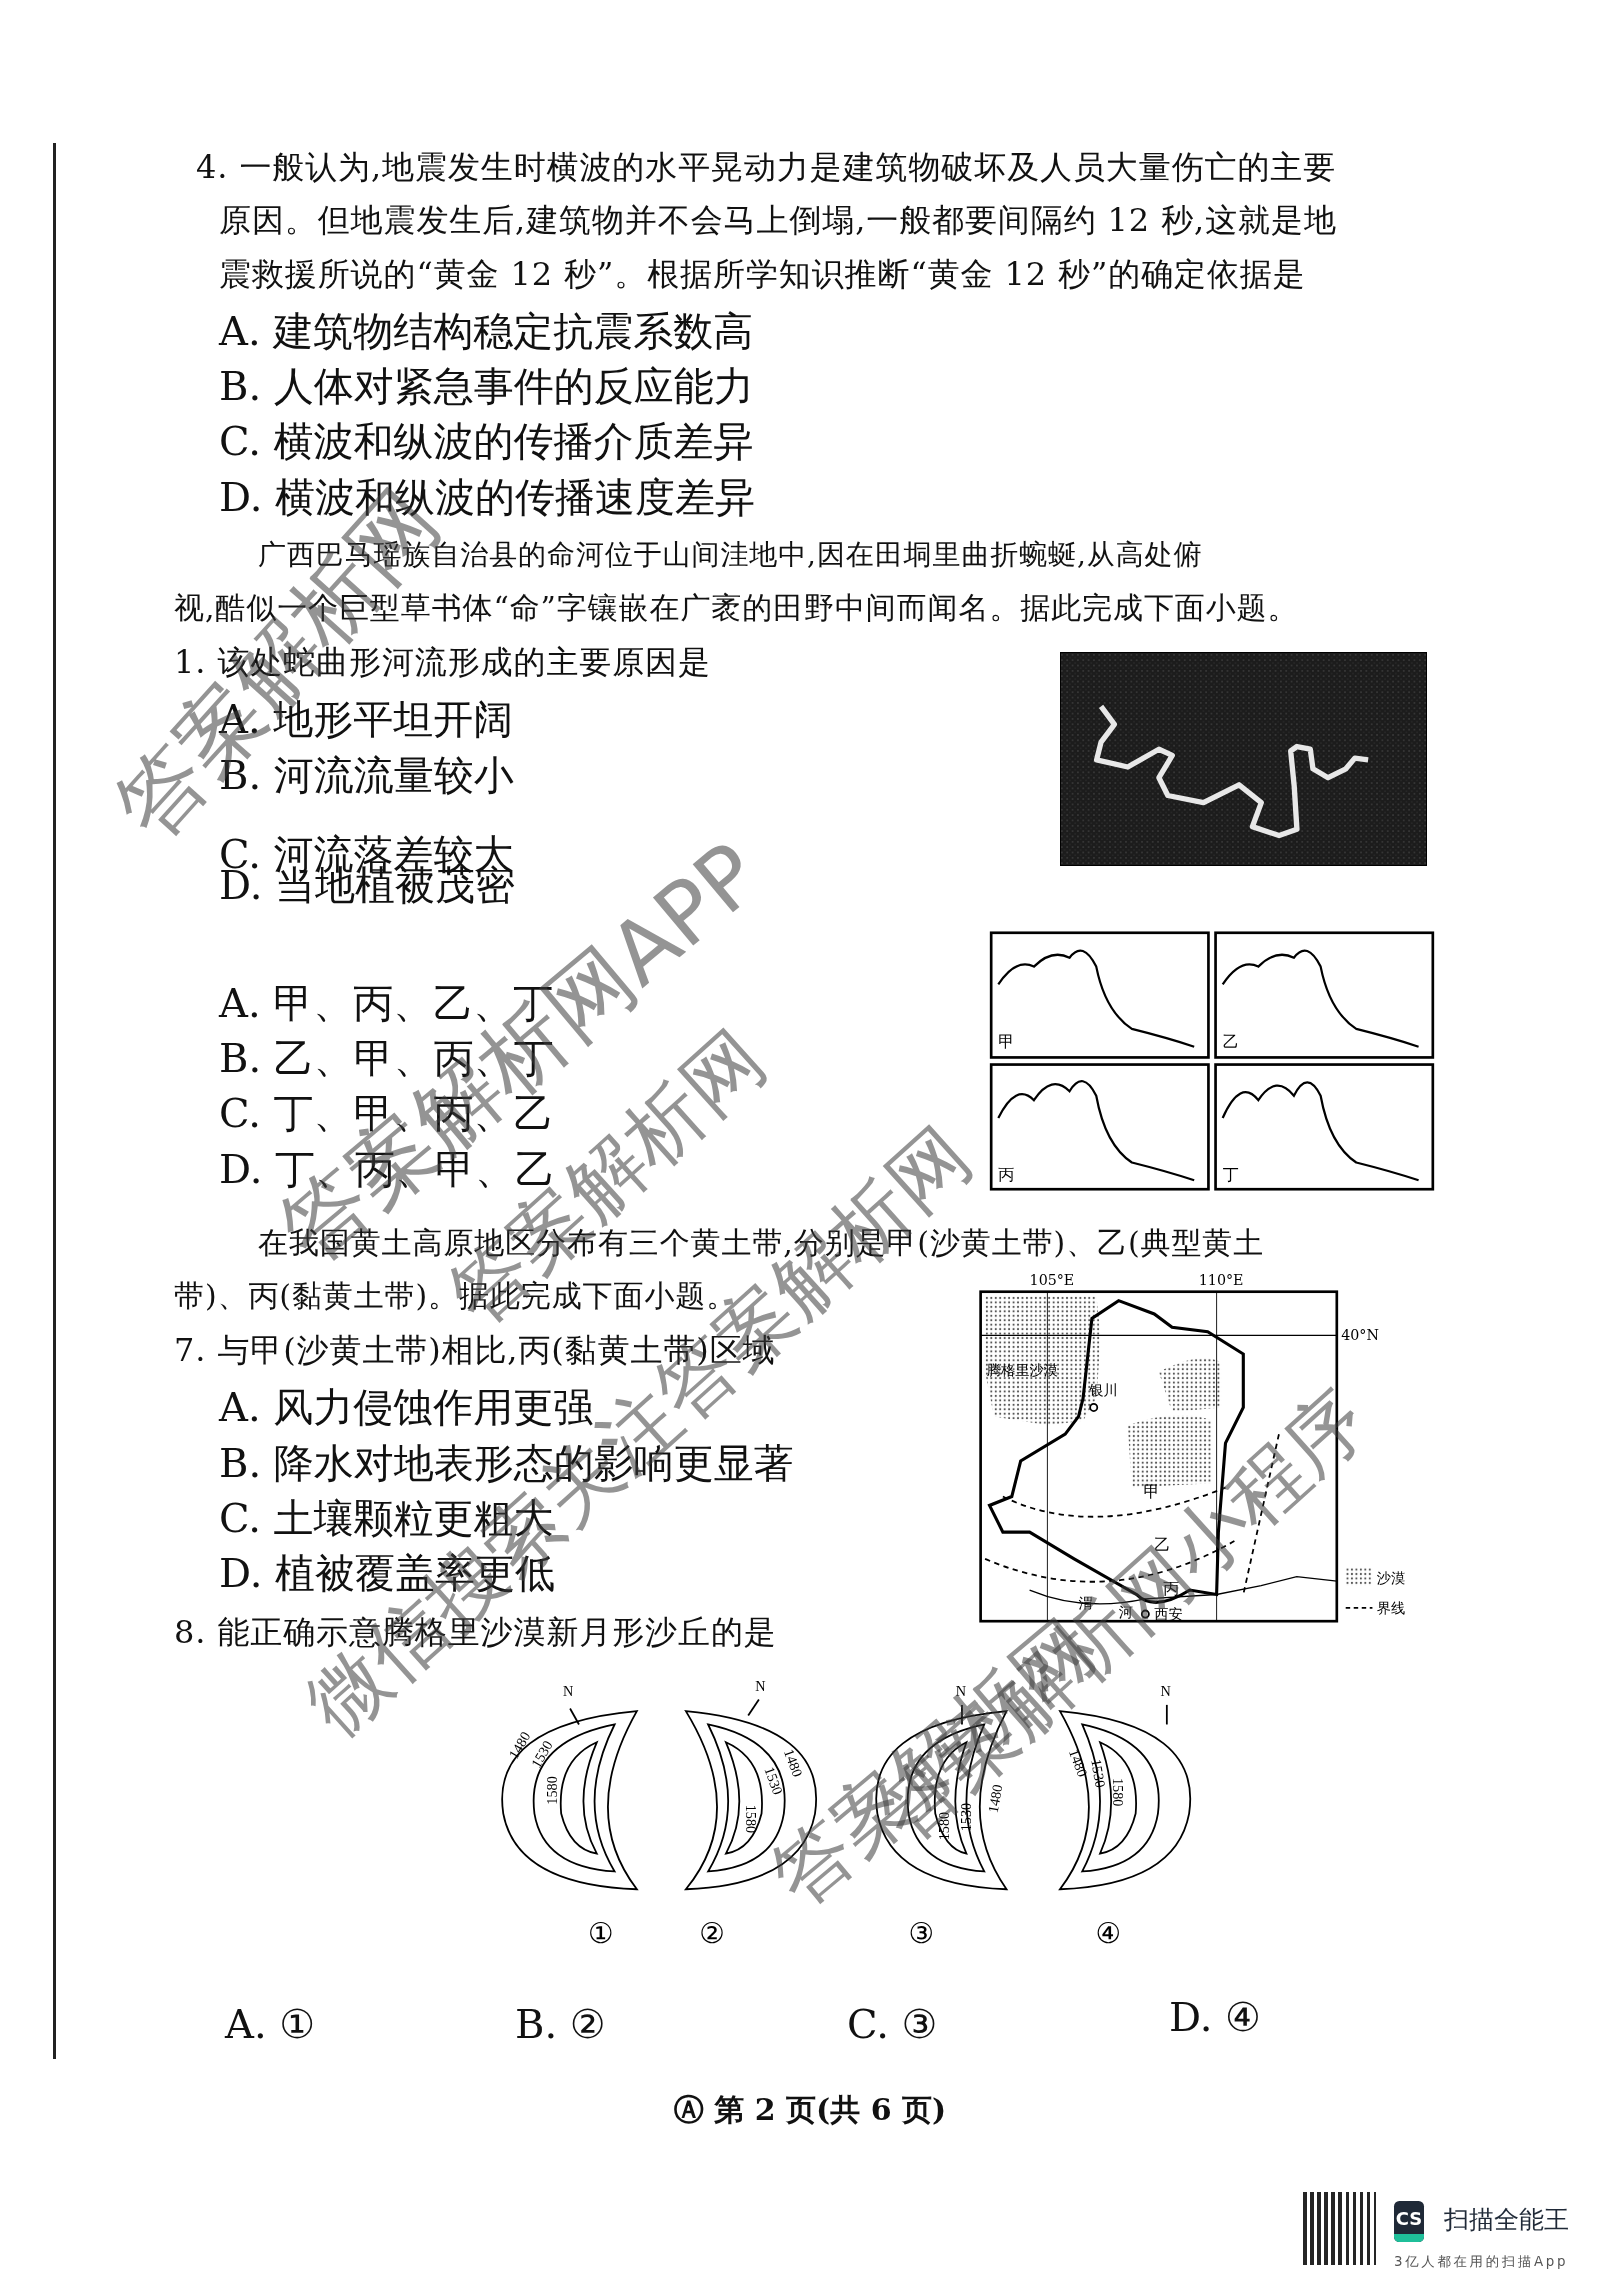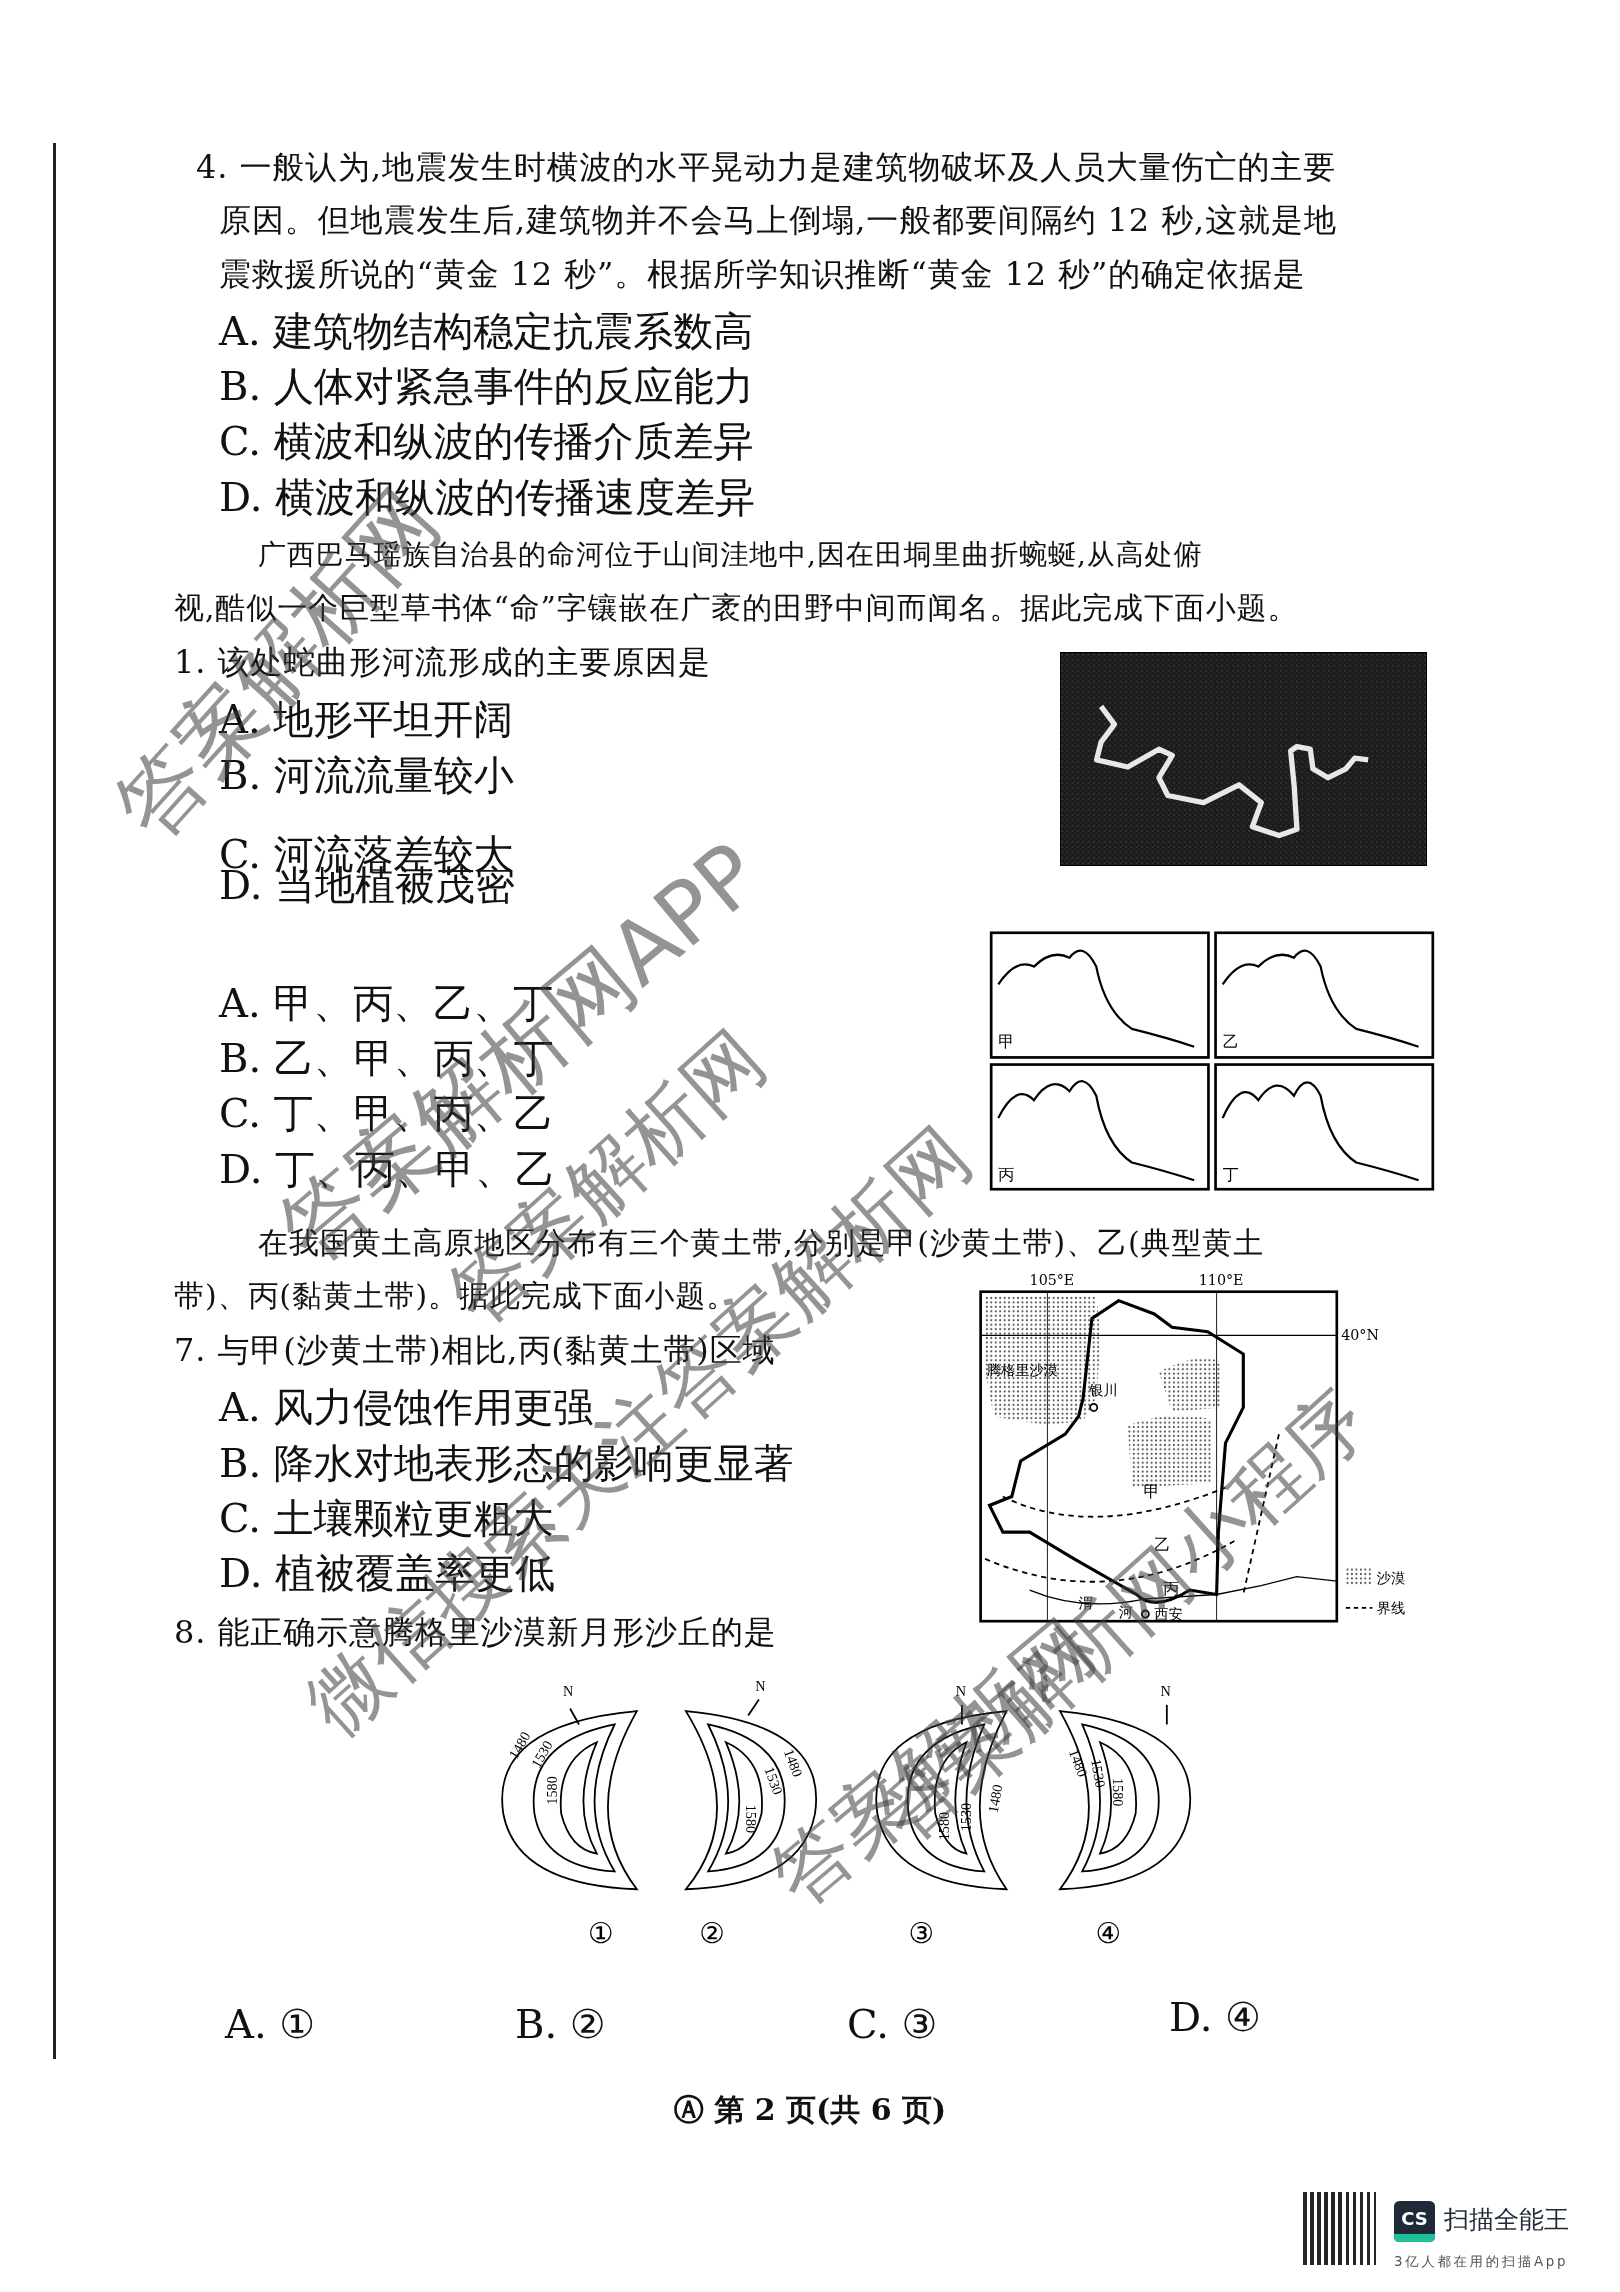--- a/index.html
+++ b/index.html
@@ -10,21 +10,21 @@
   .line { position: absolute; font-size: 32px; line-height: 39px; white-space: nowrap; letter-spacing: 0.9px; }
   .opt { position: absolute; font-size: 40px; line-height: 39px; white-space: nowrap; }
   .figure { position: absolute; }
   .photo { position: absolute; left: 1060px; top: 652px; width: 365px; height: 212px; background: #1a1a1a; border: 1.8px solid #000; overflow: hidden; }
   .footer { position: absolute; left: 0; width: 1620px; top: 2090px; text-align: center; font-size: 30px; font-weight: bold; }
   .wm { position: absolute; color: rgba(60,60,60,0.55); font-family: "DejaVu Sans", sans-serif; font-size: 86px; white-space: nowrap; transform-origin: left center; pointer-events: none; }
   .cs-brand { position: absolute; left: 1303px; top: 2183px; width: 303px; height: 98px; }
   .qr { position: absolute; left: 0; top: 9px; width: 73px; height: 73px; background:
       repeating-linear-gradient(90deg,#000 0 3.6px,#fff 3.6px 7.1px),
       #000; opacity: .85; }
-  .cs-logo { position: absolute; left: 91px; top: 18px; width: 41px; height: 41px; border-radius: 5.3px; background: #1f2937; color: #fff; font-family: "DejaVu Sans", sans-serif; font-weight: bold; font-size: 18px; text-align: center; line-height: 36px; overflow: hidden; }
+  .cs-logo { position: absolute; left: 91px; top: 18px; width: 30px; height: 41px; border-radius: 5.3px; background: #1f2937; color: #fff; font-family: "DejaVu Sans", sans-serif; font-weight: bold; font-size: 18px; text-align: center; line-height: 36px; overflow: hidden; }
   .cs-logo::after { content: ""; position: absolute; left: 0; bottom: 0; width: 100%; height: 8px; background: #1fbf9a; }
   .cs-name { position: absolute; left: 141px; top: 19.6px; font-family: "DejaVu Sans", sans-serif; font-size: 25px; color: #1f2937; }
   .cs-tag { position: absolute; left: 91px; top: 70px; font-family: "DejaVu Sans", sans-serif; font-size: 13.4px; letter-spacing: 2.7px; color: #555; }
 </style>
 </head>
 <body>
 
 <div class="page">
   <div class="margin-line"></div>
 

